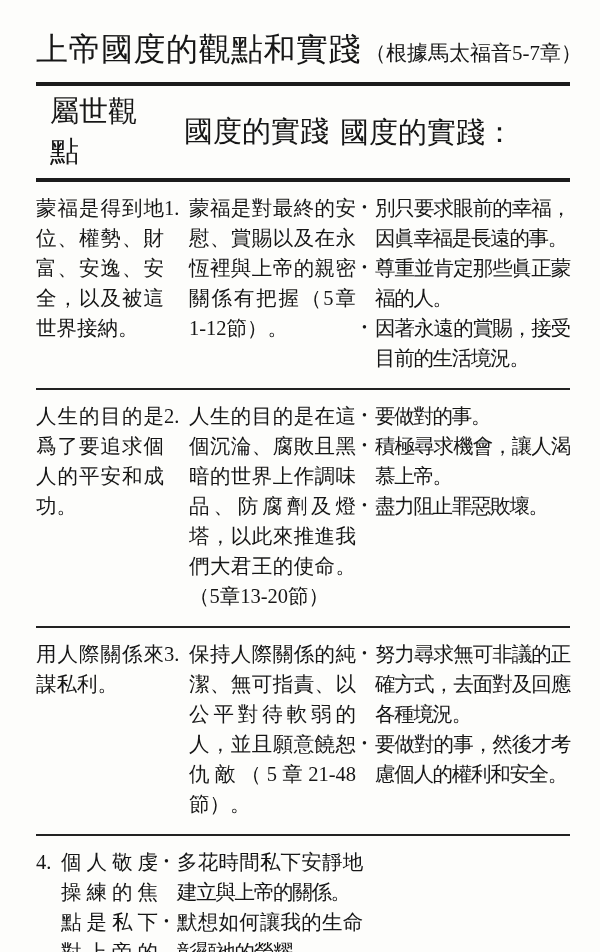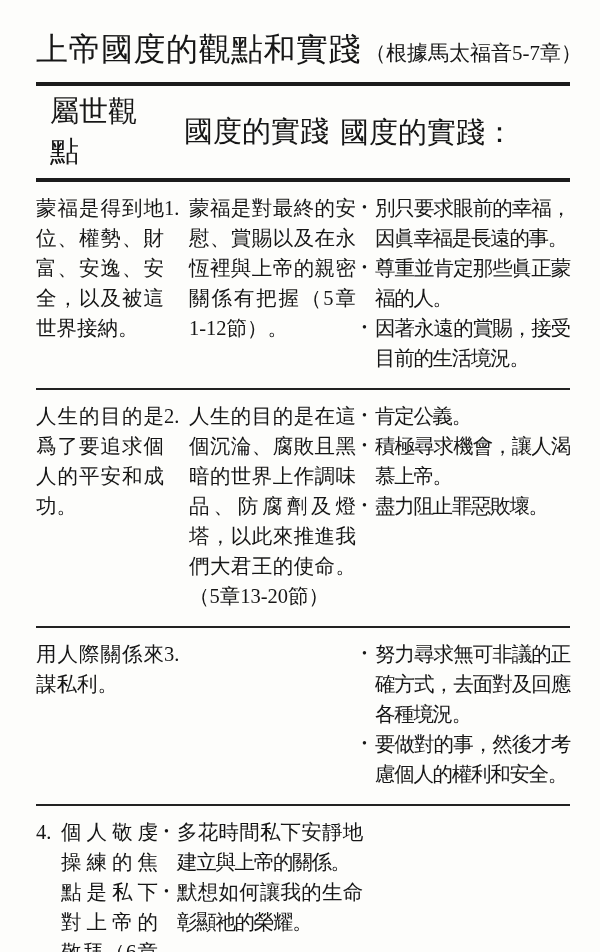--- a/index.html
+++ b/index.html
@@ -139,37 +139,38 @@
 
     <div class="tr">
       <div class="cell-worldly">人生的目的是爲了要追求個人的平安和成功。</div>
       <div class="cell-heavenly">
         <span class="num">2.</span>
         <div class="htext">人生的目的是在這個沉淪、腐敗且黑暗的世界上作調味品、防腐劑及燈塔，以此來推進我們大君王的使命。（5章13-20節）</div>
       </div>
       <div class="cell-practice">
         <div class="bullet-item">
           <span class="bullet">•</span>
-          <div class="btext">肯定公義。</div>
+          <div class="btext">要做對的事。</div>
         </div>
         <div class="bullet-item">
           <span class="bullet">•</span>
           <div class="btext">積極尋求機會，讓人渴慕上帝。</div>
         </div>
         <div class="bullet-item">
           <span class="bullet">•</span>
           <div class="btext">盡力阻止罪惡敗壞。</div>
         </div>
       </div>
     </div>
 
     <div class="tr">
       <div class="cell-worldly">用人際關係來謀私利。</div>
       <div class="cell-heavenly">
         <span class="num">3.</span>
+        <div class="htext">保持人際關係的純潔、無可指責、以公平對待軟弱的人，並且願意饒恕仇敵（5章21-48節）。</div>
       </div>
       <div class="cell-practice">
         <div class="bullet-item">
           <span class="bullet">•</span>
           <div class="btext">努力尋求無可非議的正確方式，去面對及回應各種境況。</div>
         </div>
         <div class="bullet-item">
           <span class="bullet">•</span>
           <div class="btext">要做對的事，然後才考慮個人的權利和安全。</div>
         </div>

